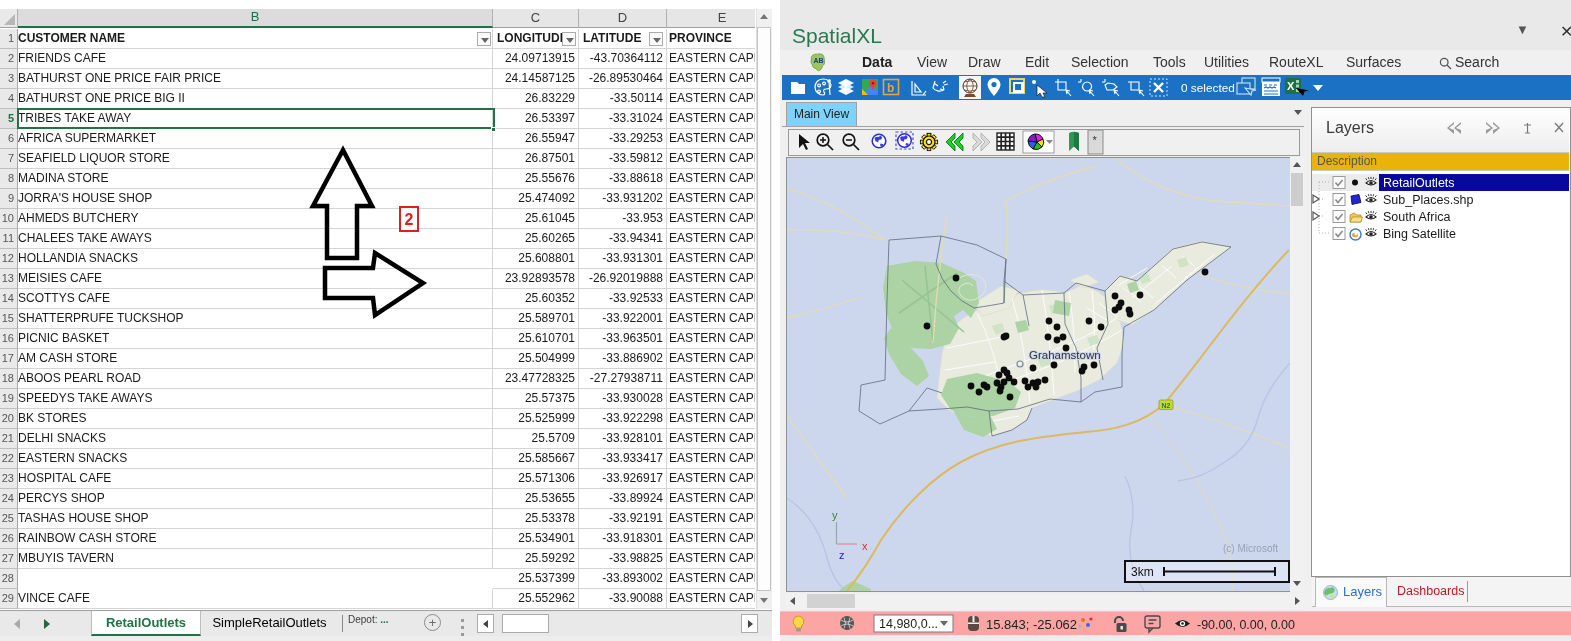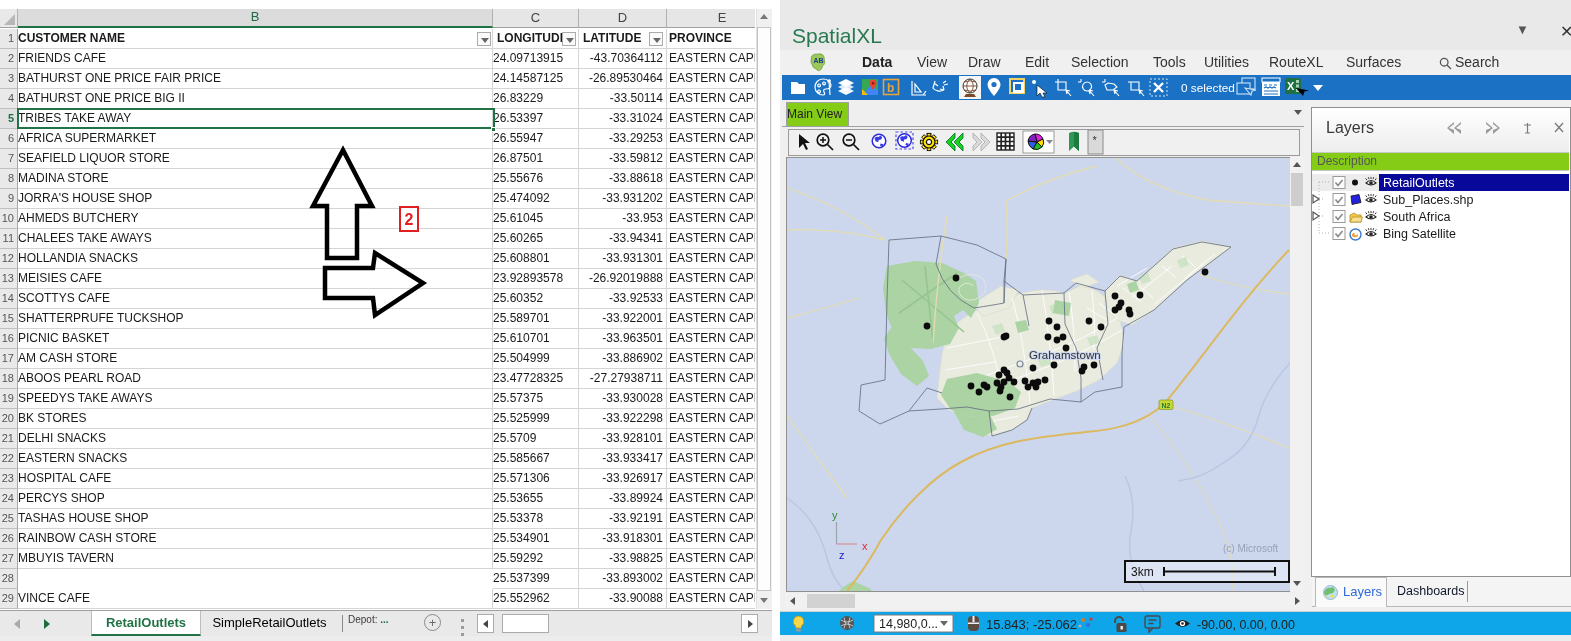--- a/index.html
+++ b/index.html
@@ -8,48 +8,48 @@
 #excel{position:absolute;left:0;top:0;width:780px;height:641px;background:#fff}
 #colhdr{position:absolute;left:0;top:9px;height:19px;width:755px;background:#e6e6e6}
 .hcell{position:absolute;top:9px;height:19px;text-align:center;font-size:13px;color:#444;line-height:18px;border-right:1px solid #b0b0b0;background:#e6e6e6}
 #corner{position:absolute;left:0;top:9px;width:18px;height:19px;background:#e9e9e9;border-right:1px solid #b0b0b0;border-bottom:1px solid #a0a0a0}
 #corner:after{content:"";position:absolute;right:2px;bottom:2px;border-left:11px solid transparent;border-bottom:11px solid #b7b7b7}
 #grid{position:absolute;left:0;top:29px;width:755px}
 .row{position:relative;height:20px;width:755px}
 .cell{position:absolute;top:0;height:20px;font-size:12px;color:#1a1a1a;line-height:19px;border-bottom:1px solid #d5d5d5;border-right:1px solid #d5d5d5;overflow:hidden;white-space:nowrap}
 .n{left:0;width:18px;background:#e9e9e9;color:#555;text-align:right;padding-right:3px;border-right:1px solid #a8a8a8;border-bottom:1px solid #c0c0c0;font-size:11px}
 .cb{left:18px;width:475px;}
-.cc{left:493px;width:86px;text-align:left;padding-right:3px}
+.cc{left:493px;width:86px;text-align:right;padding-right:3px}
 .cd{left:579px;width:88px;text-align:right;padding-right:3px}
 .ce{left:667px;width:88px;padding-left:2px;border-right:none}
 .filter{position:absolute;width:14px;height:14px;background:#fafafa;border:1px solid #ababab;z-index:5}
 .filter:after{content:"";position:absolute;left:3px;top:5px;border-left:4px solid transparent;border-right:4px solid transparent;border-top:5px solid #666}
 
 #selbox{position:absolute;left:17px;top:108px;width:478px;height:21px;border:2px solid #217346;z-index:6}
 #selhandle{position:absolute;left:491px;top:127px;width:5px;height:5px;background:#217346;border:1px solid #fff;z-index:7}
 
 #vsb{position:absolute;left:756px;top:9px;width:16px;height:600px;background:#f0f0f0;border-left:1px solid #e0e0e0}
 #vthumb{position:absolute;left:757px;top:27px;width:14px;height:564px;background:#fdfdfd;border:1px solid #c3c3c3}
 
 #tabbar{position:absolute;left:0;top:610px;width:772px;height:31px;background:#e9e9e9;border-top:1px solid #a0a0a0}
 
 #sxl{position:absolute;left:780px;top:0;width:791px;height:641px;background:#f0f0f0}
 #sxltitle{position:absolute;left:0;top:0;width:791px;height:50px;background:#e9e9e9}
 #menubar{position:absolute;left:2px;top:50px;width:789px;height:25px;background:#f0f0f0}
 .mi{position:absolute;top:4px;font-size:14px;color:#333}
 #bluebar{position:absolute;left:2px;top:75px;width:789px;height:25px;background:#1b72c4}
 #docarea{position:absolute;left:2px;top:100px;width:522px;height:510px;background:#efefef}
-#mainviewtab{position:absolute;left:4px;top:2px;width:63px;height:24px;background:#84cc16;border:1px solid #a0a0a0;border-bottom:none;font-size:12px;color:#222;text-align:left;line-height:23px}
+#mainviewtab{position:absolute;left:4px;top:2px;width:71px;height:24px;background:#7dd3fc;border:1px solid #a0a0a0;border-bottom:none;font-size:12px;color:#222;text-align:center;line-height:23px}
 #tabline{position:absolute;left:0;top:26px;width:522px;border-top:1px solid #a0a0a0}
 #maptools{position:absolute;left:6px;top:29px;width:512px;height:27px;background:#f0f0f0;border:1px solid #9a9a9a;overflow:hidden}
 #mapwrap{position:absolute;left:4px;top:57px;width:505px;height:435px;border:1px solid #909090;background:#ccd6ee}
 
 #lpanel{position:absolute;left:531px;top:107px;width:260px;height:470px;background:#fff;border:1px solid #909090}
 
-#status{position:absolute;left:0;top:611px;width:791px;height:24px;background:#0ea5e9;border-top:1px solid #d0d0d0;font-size:13px;color:#222}
+#status{position:absolute;left:0;top:611px;width:791px;height:24px;background:#fca5a5;border-top:1px solid #d0d0d0;font-size:13px;color:#222}
 </style></head><body>
 <div id="root">
 <div id="excel">
   <div id="colhdr"></div>
   <div class="hcell" style="left:18px;width:475px;color:#1e6b45;background:#dcdcdc;border-bottom:2px solid #1e7145;line-height:16px">B</div>
   <div class="hcell" style="left:493px;width:86px;border-bottom:1px solid #a0a0a0">C</div>
   <div class="hcell" style="left:579px;width:88px;border-bottom:1px solid #a0a0a0">D</div>
   <div class="hcell" style="left:667px;width:88px;border-right:none;border-bottom:1px solid #a0a0a0"><span style="position:relative;left:11px">E</span></div>
   <div id="corner"></div>
   <div id="grid">
@@ -643,21 +643,21 @@
         <g fill="#9a9a9a">
               <path d="M10 1 L3 7 L10 13 V9 L5 7 L10 3 Z M17 1 L10 7 L17 13 V9 L12 7 L17 3 Z"></path>
               <path d="M42 1 L49 7 L42 13 V9 L47 7 L42 3 Z M49 1 L56 7 L49 13 V9 L54 7 L49 3 Z"></path>
             </g>
         <g stroke="#7a7a7a" stroke-width="1.2" fill="none">
               <path d="M80 3 h7 M83.5 3 v8 M81 11 h5 M83.5 3 l0 -2" transform="translate(0,1)"></path>
             </g>
         <path d="M111 2 L119 11 M119 2 L111 11" stroke="#7a7a7a" stroke-width="1.3"></path>
       </svg>
     </div>
-    <div class="abs" style="left:0;top:45px;width:257px;height:18px;background:#84cc16;border-bottom:1px solid #c5c5c5;font-size:12px;color:#555">
+    <div class="abs" style="left:0;top:45px;width:257px;height:18px;background:#eab308;border-bottom:1px solid #c5c5c5;font-size:12px;color:#555">
           <span style="position:absolute;left:5px;top:1px">Description</span>
         </div>
     <div class="abs" style="left:0;top:64px;width:257px;height:404px;background:#fff">
       <svg class="abs" style="left:0;top:0" width="257" height="80" viewBox="0 0 257 80">
         <rect x="0" y="2" width="67" height="17" fill="#ececec"></rect>
         <rect x="67" y="2" width="190" height="17" fill="#08099a"></rect>
         <g stroke="#b0b0b0" stroke-dasharray="1 2" fill="none">
               <path d="M7 10 v51 M7 10 h12 M7 27 h4 M7 44 h4 M7 61 h12"></path>
             </g>
         <g fill="#555">
@@ -717,21 +717,21 @@
     <div class="abs" style="left:3px;top:0;width:72px;height:30px;background:#fafafa;border:1px solid #b8b8b8;border-bottom:none">
       <svg class="abs" style="left:7px;top:7px" width="15" height="15" viewBox="0 0 15 15">
             <circle cx="7.5" cy="7.5" r="7" fill="#bfe0f5"></circle>
             <path d="M2 5 q3 -3 5 -2 l3 -1 l2 3 l-2 3 l-4 1 l-3 2 l-2 -3 z" fill="#6fbf6f"></path>
             <path d="M8 9 l3 1 l-1 3 l-3 -1 z" fill="#e8e050"></path>
             <path d="M3 10 l2 1 l-1 2 z" fill="#e8e050"></path>
             <circle cx="7.5" cy="7.5" r="7" fill="none" stroke="#88a8c8" stroke-width="0.8"></circle>
           </svg>
       <span class="abs" style="left:27px;top:6px;font-size:13px;color:#2e6bd8">Layers</span>
     </div>
-    <div class="abs" style="left:85px;top:7px;font-size:12.5px;color:#0f172a">Dashboards</div>
+    <div class="abs" style="left:85px;top:7px;font-size:12.5px;color:#b91c1c">Dashboards</div>
     <div class="abs" style="left:155px;top:4px;width:1px;height:21px;background:#9a9a9a"></div>
   </div>
   <div class="abs" style="left:524px;top:608px;width:267px;height:3px;background:#f0f0f0"></div>
   <div id="status">
     <svg class="abs" style="left:0;top:0" width="791" height="24" viewBox="0 0 791 24">
       <g transform="translate(13,4)">
             <path d="M5.5 0 a5.5 5.5 0 0 1 3 10 l0 2 h-6 l0 -2 a5.5 5.5 0 0 1 3 -10 Z" fill="#f7d64a" stroke="#b8960a" stroke-width="0.8"></path>
             <rect x="3.2" y="12.5" width="4.6" height="3" fill="#999"></rect>
           </g>
       <g transform="translate(60,4)">

